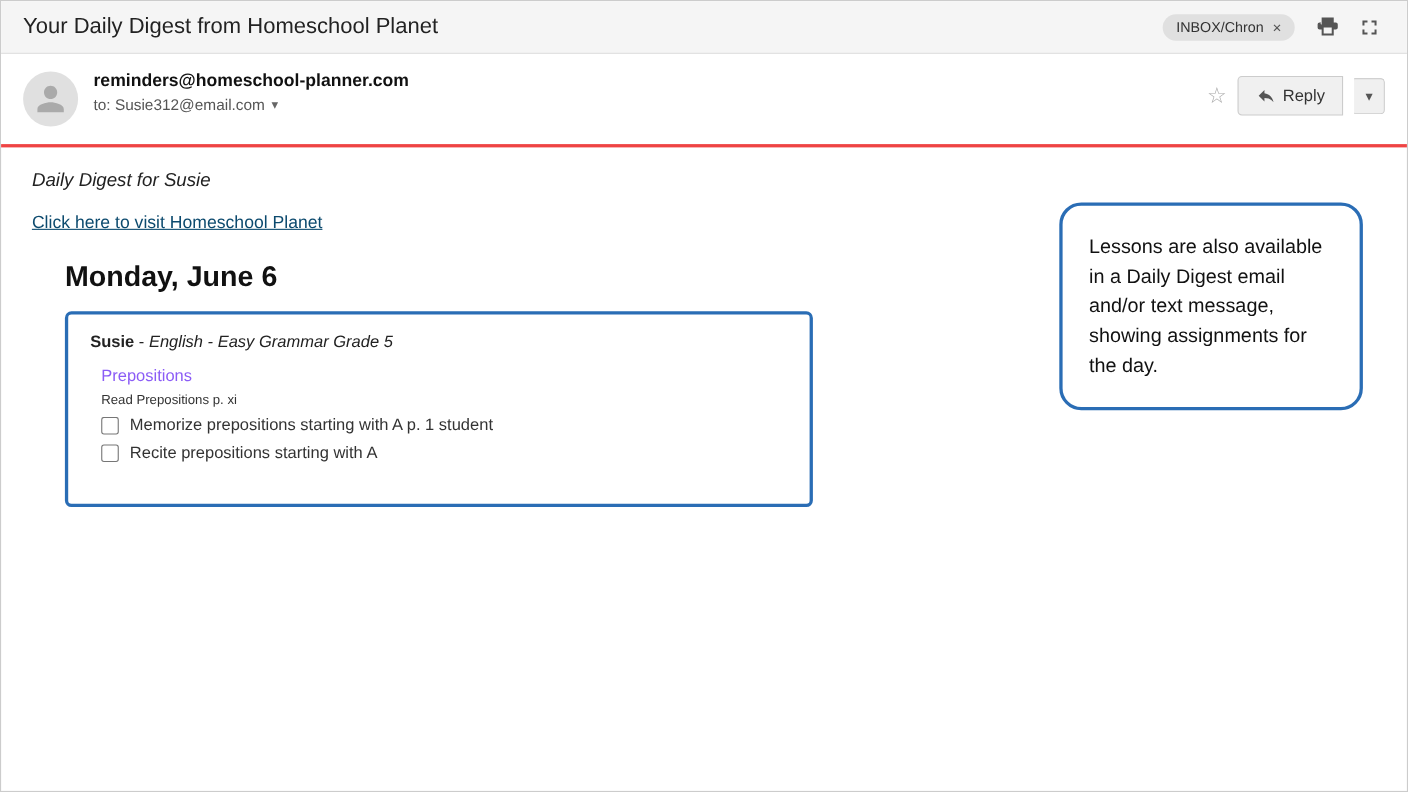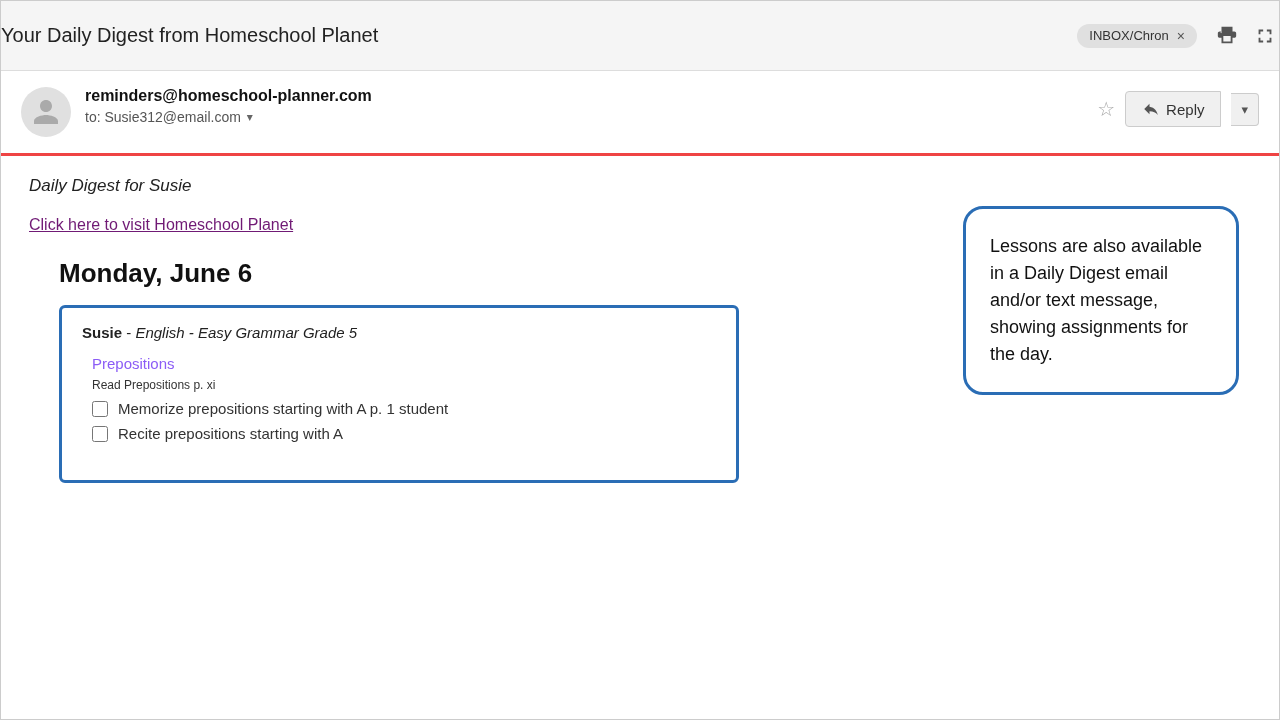--- a/index.html
+++ b/index.html
@@ -10,24 +10,24 @@
       width: 1280px;
       height: 720px;
       overflow: hidden;
       border: 1px solid #ccc;
     }
 
     
     .title-bar {
       display: flex;
       align-items: center;
-      padding: 8px 0;
+      padding: 8px 20px;
       border-bottom: 1px solid #ddd;
       background: #f5f5f5;
-      height: 70px;
+      height: 48px;
     }
     .title-bar-text {
       font-size: 20px;
       font-weight: 400;
       color: #222;
       flex: 1;
     }
     .tab-pill {
       display: flex;
       align-items: center;
@@ -151,21 +151,21 @@
       position: relative;
     }
     .email-subject-italic {
       font-style: italic;
       font-size: 17px;
       color: #222;
       margin-bottom: 20px;
     }
     .visit-link {
       display: inline-block;
-      color: #701a75;
+      color: #0c4a6e;
       font-size: 16px;
       text-decoration: underline;
       cursor: pointer;
       margin-bottom: 24px;
     }
     .date-heading {
       font-size: 26px;
       font-weight: bold;
       margin-left: 30px;
       margin-bottom: 16px;

